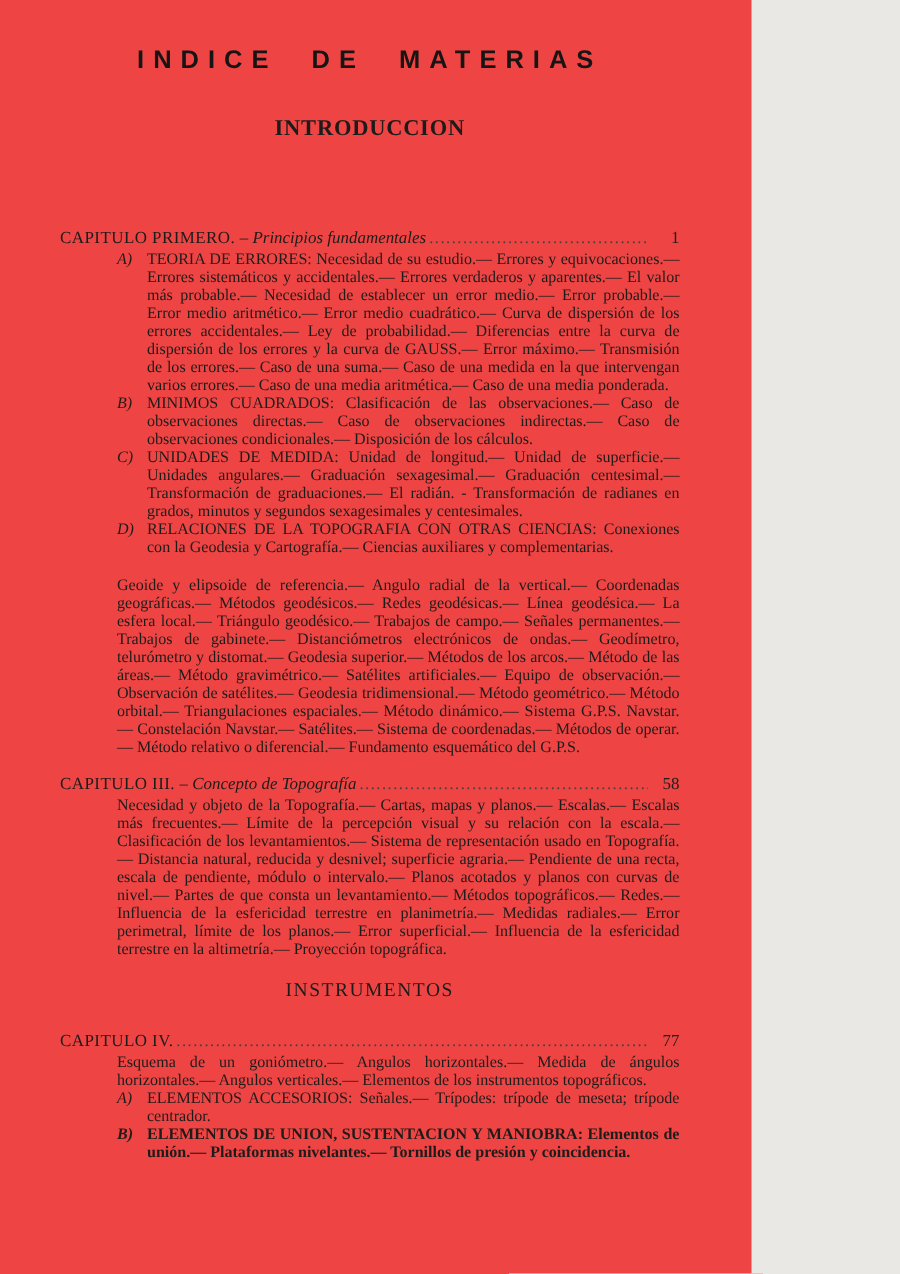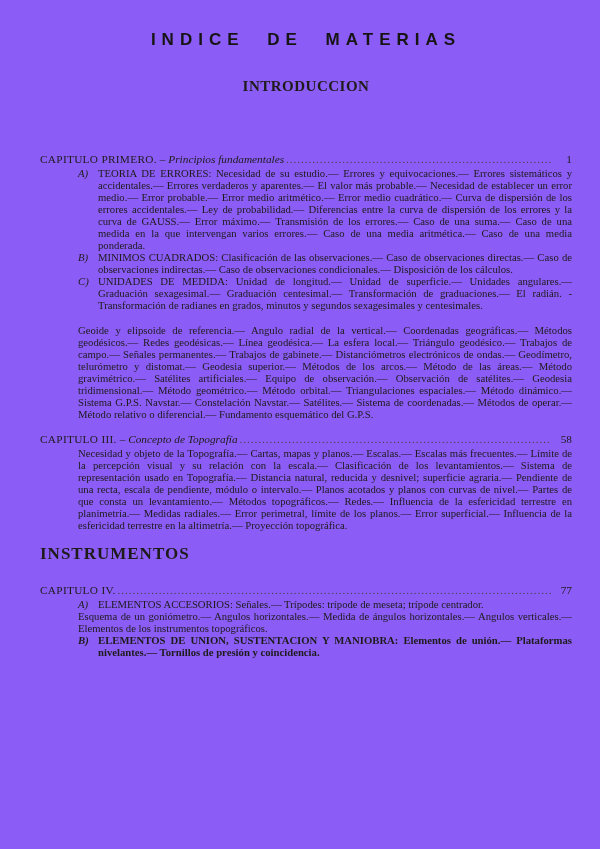--- a/index.html
+++ b/index.html
@@ -7,26 +7,26 @@
     padding: 0;
     background: #e9e8e4;
   }
   body {
     width: 600px;
     height: 849px;
     overflow: hidden;
   }
   .page {
     box-sizing: border-box;
-    width: 600px;
+    width: 501px;
     height: 849px;
-    background: #8b5cf6;
+    background: #ef4444;
     color: #1d1c1a;
     font-family: "Liberation Serif", serif;
-    padding: 24px 28px 10px 40px;
+    padding: 24px 48px 10px 40px;
   }
   .main-title {
     font-family: "Liberation Sans", sans-serif;
     font-weight: bold;
     font-size: 17px;
     letter-spacing: 6px;
     word-spacing: 12px;
     text-align: center;
     margin: 6px 0 28px 0;
     color: #161514;
@@ -91,23 +91,23 @@
   }
   .bold { font-weight: bold; }
   .part-heading {
     font-weight: bold;
     font-size: 14.5px;
     text-align: center;
     margin: 22px 0 16px 0;
     letter-spacing: 0.5px;
   }
   .part-subheading {
-    font-weight: bold;
-    font-size: 17px;
-    text-align: left;
+    font-weight: normal;
+    font-size: 13px;
+    text-align: center;
     margin: 0 0 20px 0;
     letter-spacing: 1px;
   }
 </style>
 </head>
 <body>
 
 <div class="page">
 
   <h1 class="main-title">INDICE DE MATERIAS</h1>
@@ -117,20 +117,21 @@
     <div class="chapter-line">
       <span class="ch-label">CAPITULO PRIMERO.</span>
       <span class="ch-title">– Principios fundamentales</span>
       <span class="leader"></span>
       <span class="ch-page">1</span>
     </div>
     <div class="blocks">
       <p class="block hang"><span class="marker">A)</span><span>TEORIA DE ERRORES: Necesidad de su estudio.— Errores y equivocaciones.— Errores sistemáticos y accidentales.— Errores verdaderos y aparentes.— El valor más probable.— Necesidad de establecer un error medio.— Error probable.— Error medio aritmético.— Error medio cuadrático.— Curva de dispersión de los errores accidentales.— Ley de probabilidad.— Diferencias entre la curva de dispersión de los errores y la curva de GAUSS.— Error máximo.— Transmisión de los errores.— Caso de una suma.— Caso de una medida en la que intervengan varios errores.— Caso de una media aritmética.— Caso de una media ponderada.</span></p>
       <p class="block hang"><span class="marker">B)</span><span>MINIMOS CUADRADOS: Clasificación de las observaciones.— Caso de observaciones directas.— Caso de observaciones indirectas.— Caso de observaciones condicionales.— Disposición de los cálculos.</span></p>
       <p class="block hang"><span class="marker">C)</span><span>UNIDADES DE MEDIDA: Unidad de longitud.— Unidad de superficie.— Unidades angulares.— Graduación sexagesimal.— Graduación centesimal.— Transformación de graduaciones.— El radián. - Transformación de radianes en grados, minutos y segundos sexagesimales y centesimales.</span></p>
+      <p class="block hang"><span class="marker">D)</span><span>RELACIONES DE LA TOPOGRAFIA CON OTRAS CIENCIAS: Conexiones con la Geodesia y Cartografía.— Ciencias auxiliares y complementarias.</span></p>
     </div>
   </section>
 
   <section class="chapter">
     <div class="blocks">
       <p class="block"><span>Geoide y elipsoide de referencia.— Angulo radial de la vertical.— Coordenadas geográficas.— Métodos geodésicos.— Redes geodésicas.— Línea geodésica.— La esfera local.— Triángulo geodésico.— Trabajos de campo.— Señales permanentes.— Trabajos de gabinete.— Distanciómetros electrónicos de ondas.— Geodímetro, telurómetro y distomat.— Geodesia superior.— Métodos de los arcos.— Método de las áreas.— Método gravimétrico.— Satélites artificiales.— Equipo de observación.— Observación de satélites.— Geodesia tridimensional.— Método geométrico.— Método orbital.— Triangulaciones espaciales.— Método dinámico.— Sistema G.P.S. Navstar.— Constelación Navstar.— Satélites.— Sistema de coordenadas.— Métodos de operar.— Método relativo o diferencial.— Fundamento esquemático del G.P.S.</span></p>
     </div>
   </section>
 
   <section class="chapter">
@@ -147,19 +148,19 @@
 
   <h3 class="part-subheading">INSTRUMENTOS</h3>
 
   <section class="chapter">
     <div class="chapter-line">
       <span class="ch-label">CAPITULO IV.</span>
       <span class="leader"></span>
       <span class="ch-page">77</span>
     </div>
     <div class="blocks">
+      <p class="block"><span>Esquema de un goniómetro.— Angulos horizontales.— Medida de ángulos horizontales.— Angulos verticales.— Elementos de los instrumentos topográficos.</span></p>
       <p class="block hang"><span class="marker">A)</span><span>ELEMENTOS ACCESORIOS: Señales.— Trípodes: trípode de meseta; trípode centrador.</span></p>
-      <p class="block"><span>Esquema de un goniómetro.— Angulos horizontales.— Medida de ángulos horizontales.— Angulos verticales.— Elementos de los instrumentos topográficos.</span></p>
       <p class="block hang bold"><span class="marker">B)</span><span>ELEMENTOS DE UNION, SUSTENTACION Y MANIOBRA: Elementos de unión.— Plataformas nivelantes.— Tornillos de presión y coincidencia.</span></p>
     </div>
   </section>
 
 </div>
 
 </body></html>

